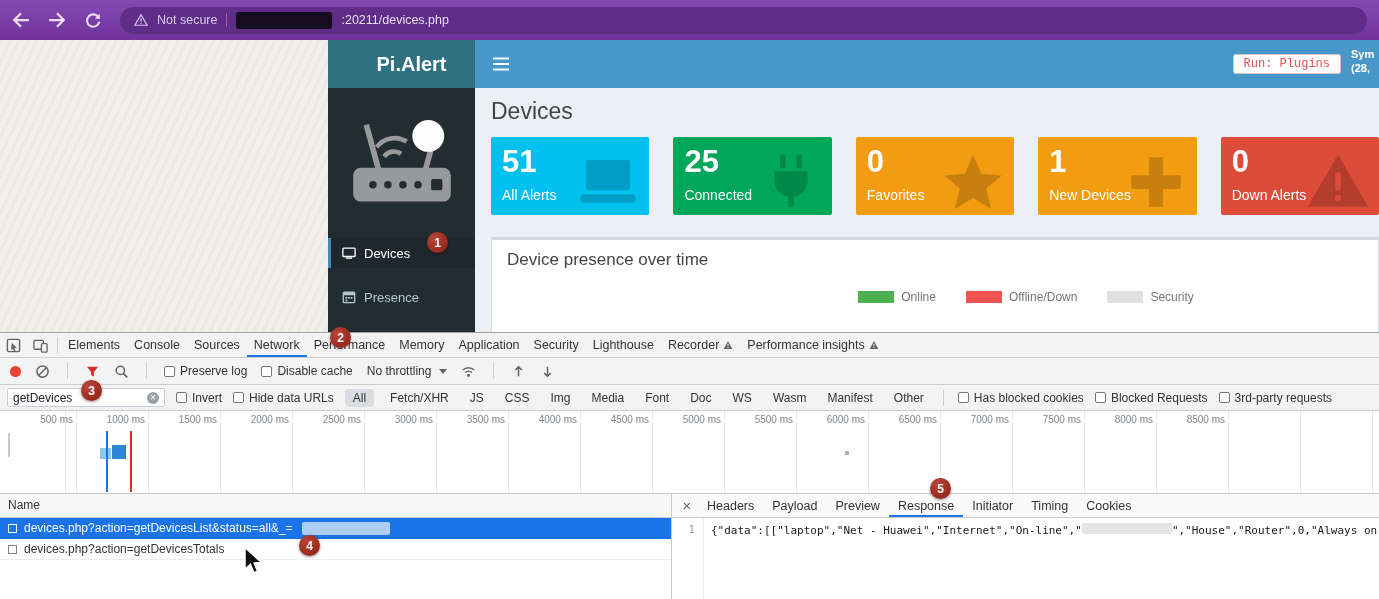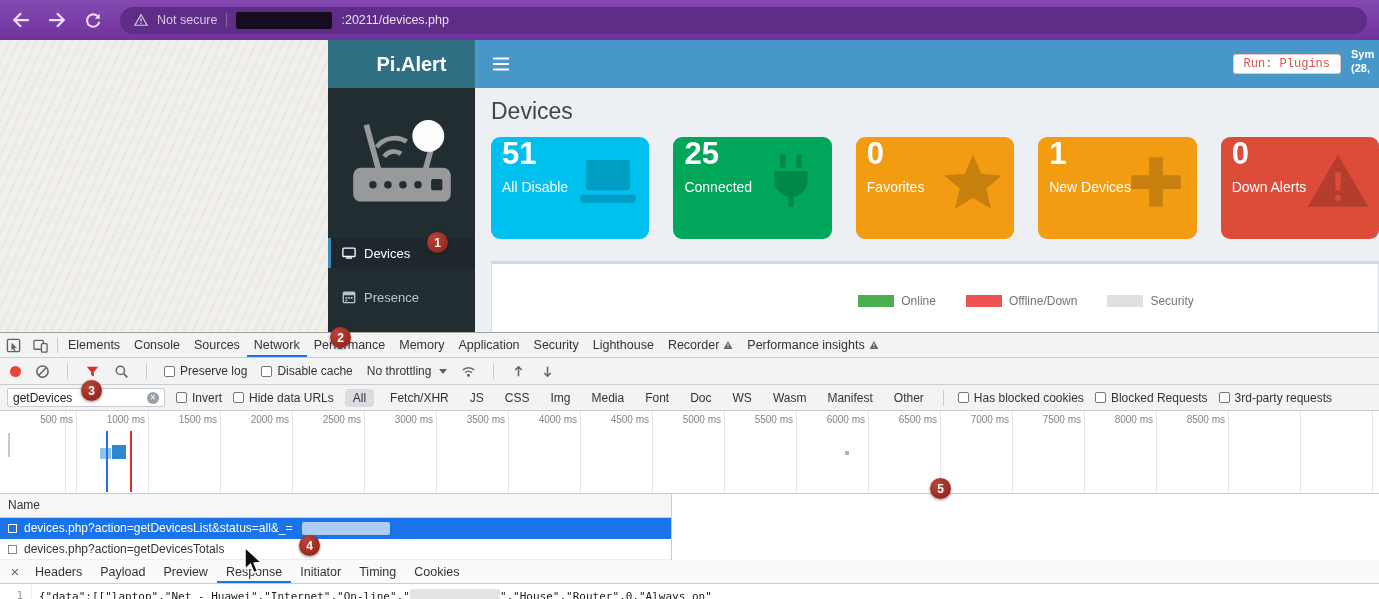--- a/index.html
+++ b/index.html
@@ -36,21 +36,21 @@
   .sidebar { position:absolute; left:0; top:48px; width:147px; height:244px; background:#222d32; }
   .router-wrap { height:150px; display:flex; align-items:center; justify-content:center; padding-top:4px; }
   .menu-item { height:30px; display:flex; align-items:center; gap:8px; padding-left:11px;
     font-size:13px; color:#b8c7ce; border-left:3px solid transparent; }
   .menu-item.active { background:#1e282c; color:#fff; border-left-color:#3c8dbc; }
   .menu-gap { height:14px; }
 
   .content { position:absolute; left:147px; top:48px; width:904px; height:244px; padding:10px 0 0 16px; overflow:hidden; }
   .page-title { font-size:23px; color:#444; font-weight:400; margin-bottom:12px; }
   .cards { display:flex; gap:24px; width:888px; }
-  .card { flex:1; height:102px; border-radius:9px; color:#fff; position:relative; padding:0 11px; overflow:hidden; }
+  .card { flex:1; height:78px; border-radius:2px; color:#fff; position:relative; padding:8px 11px; overflow:hidden; }
   .card .num { font-size:31px; font-weight:bold; line-height:34px; }
   .card .lbl { font-size:14px; margin-top:8px; }
   .card .ghost { position:absolute; right:8px; top:12px; width:66px; height:66px; }
   .c-aqua { background:#00c0ef; } .c-green { background:#00a65a; }
   .c-yellow { background:#f39c12; } .c-red { background:#dd4b39; }
 
   .box { margin-top:22px; width:888px; height:140px; background:#fff; border:1px solid #d9dee4;
     border-top:3px solid #d2d6de; padding:10px 15px; }
   .box-title { font-size:17px; color:#444; }
   .legend { display:flex; gap:30px; margin-top:20px; justify-content:center; padding-left:182px; align-items:center; }
@@ -92,21 +92,21 @@
   .tl-labels { display:flex; padding-left:4px; }
   .tl-label { width:72px; flex:none; text-align:right; padding:3px 3px 0 0; font-size:10px; color:#80868b; }
   .tl-mark { position:absolute; }
   .m1 { left:100px; top:37px; width:11px; height:11px; background:#8ec6ea; }
   .m2 { left:112px; top:34px; width:14px; height:14px; background:#2f86d3; }
   .m3 { left:845px; top:40px; width:4px; height:4px; background:#aeb4ba; }
   .m4 { left:8px; top:22px; width:2px; height:24px; background:#c5cad0; }
   .vline-blue { left:106px; top:20px; height:61px; width:2px; background:#1a73e8; }
   .vline-red  { left:130px; top:20px; height:61px; width:2px; background:#d93025; }
 
-  .dt-main { position:absolute; left:0; top:161px; width:1379px; height:106px; display:flex;flex-direction:column; }
+  .dt-main { position:absolute; left:0; top:161px; width:1379px; height:106px; display:flex; }
   .req-pane { width:672px; border-right:1px solid #ccc; display:flex; flex-direction:column; background:#fff; }
   .req-header { height:24px; line-height:23px; padding-left:8px; background:#f7f7f7; border-bottom:1px solid #ccc; color:#333; }
   .req-row { height:21px; display:flex; align-items:center; gap:7px; padding-left:8px;
     border-bottom:1px solid #ededed; font-size:12px; color:#333; white-space:nowrap; }
   .req-row .sq { width:9px; height:9px; border:1px solid #80868b; flex:none; }
   .req-row.selected { background:#1a73e8; color:#fff; border-bottom-color:#1a73e8; }
   .req-row.selected .sq { border-color:#fff; }
   .req-redact { width:88px; height:13px; background:#aecdf3; border-radius:2px; margin-left:2px; flex:none; }
 
   .detail-pane { flex:1; display:flex; flex-direction:column; min-width:0; background:#fff; }
@@ -208,21 +208,21 @@
         <span>Presence</span>
       </div>
     </div>
 
     <div class="content">
       <div class="page-title">Devices</div>
 
       <div class="cards">
         <div class="card c-aqua">
           <div class="num">51</div>
-          <div class="lbl">All Disable</div>
+          <div class="lbl">All Alerts</div>
           <svg class="ghost" viewBox="0 0 24 24">
               <rect x="4" y="4" width="16" height="11" rx="1" fill="rgba(0,0,0,0.18)"></rect>
               <rect x="2" y="16.5" width="20" height="3" rx="1" fill="rgba(0,0,0,0.18)"></rect>
             </svg>
         </div>
         <div class="card c-green">
           <div class="num">25</div>
           <div class="lbl">Connected</div>
           <svg class="ghost" viewBox="0 0 24 24">
               <path d="M8 2 v5 h-0.01 M8 2 h2 v5 h-2 z M14 2 h2 v5 h-2 z" fill="rgba(0,0,0,0.18)"></path>
@@ -248,20 +248,21 @@
           <div class="lbl">Down Alerts</div>
           <svg class="ghost" viewBox="0 0 24 24">
               <path d="M12 2 L23 21 H1 Z" fill="rgba(0,0,0,0.18)"></path>
               <rect x="11" y="8.5" width="2" height="6.5" fill="#dd4b39"></rect>
               <rect x="11" y="16.8" width="2" height="2" fill="#dd4b39"></rect>
             </svg>
         </div>
       </div>
 
       <div class="box">
+        <div class="box-title">Device presence over time</div>
         <div class="legend">
           <span class="lg-item">
             <span class="lg-swatch" style="background:#4caf50"></span>
             <span>Online</span>
           </span>
           <span class="lg-item">
             <span class="lg-swatch" style="background:#ef5350"></span>
             <span>Offline/Down</span>
           </span>
           <span class="lg-item">

